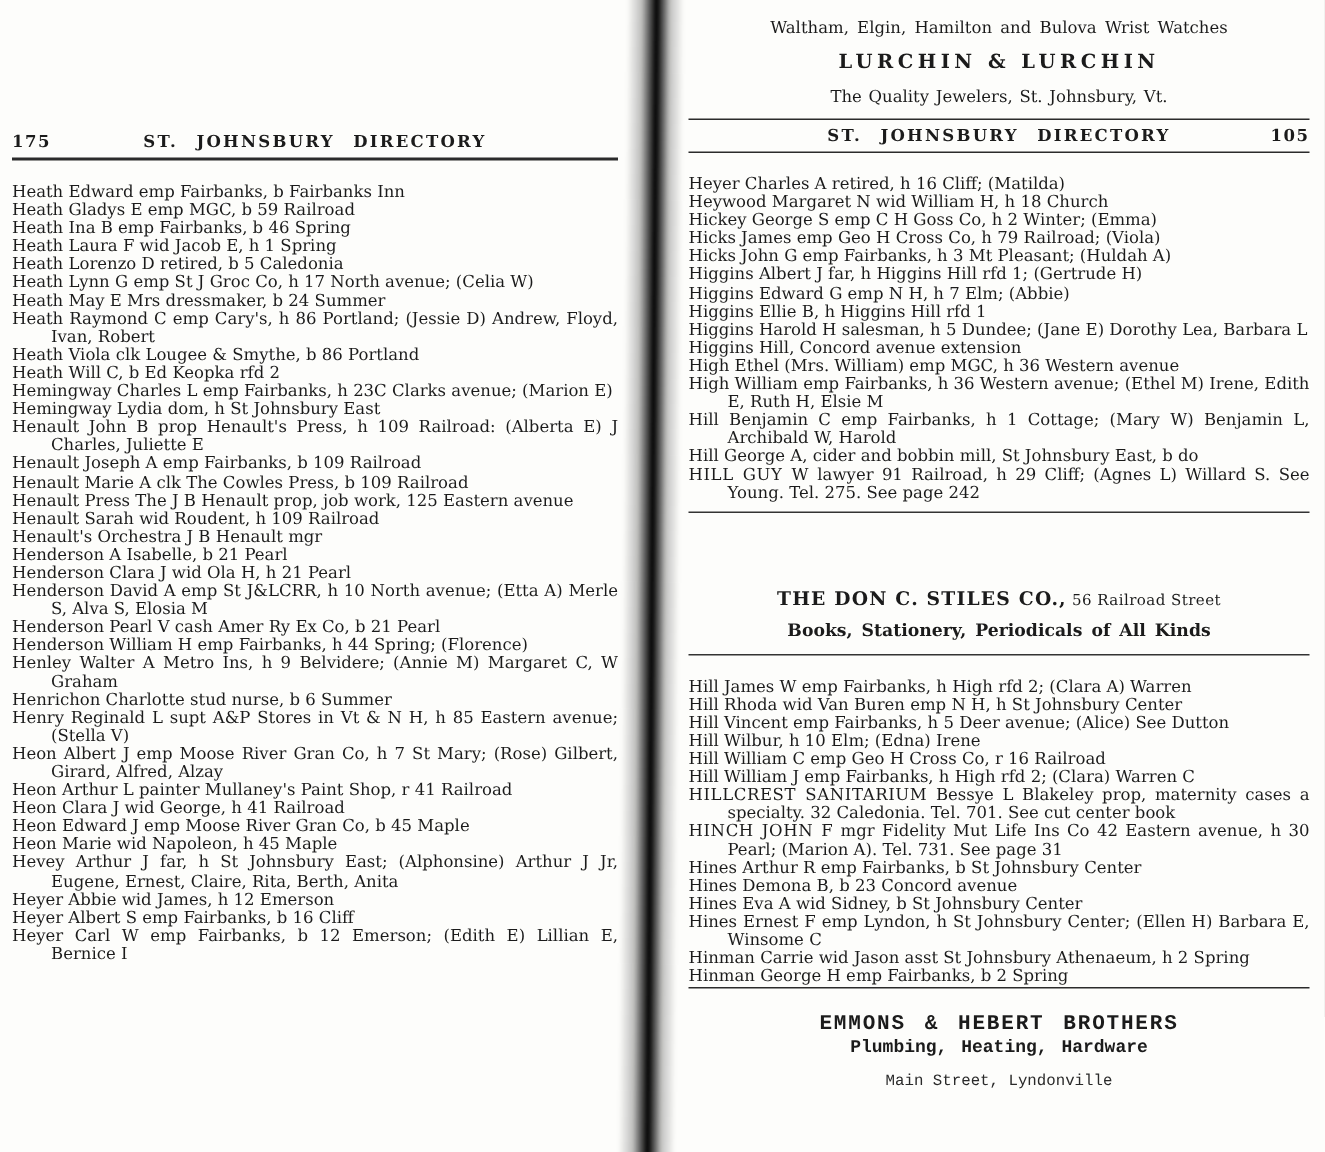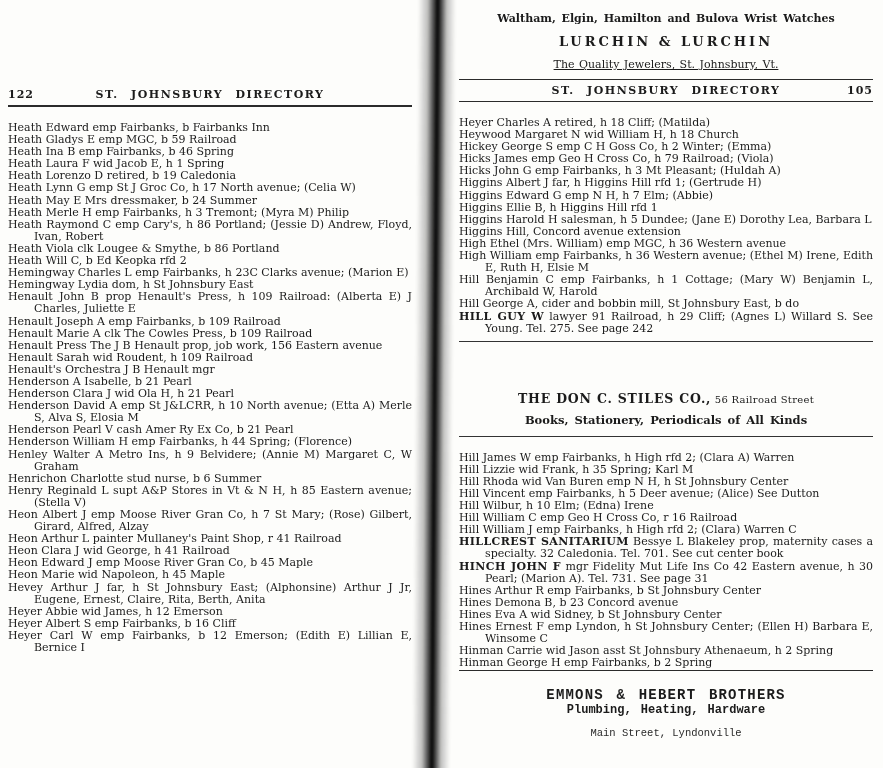--- a/index.html
+++ b/index.html
@@ -39,27 +39,27 @@
   .dir-header .title{
     flex:1;text-align:center;
     font-size:11px;font-weight:bold;letter-spacing:1.5px;word-spacing:7px;
   }
   .entries{margin-top:15px;}
   .entry{
     font-size:11px;line-height:12.1px;
     text-align:justify;
     padding-left:26px;text-indent:-26px;
   }
-  .entry .entry-bold{font-weight:bold;letter-spacing:0.4px;}
+  .entry .entry-bold{font-weight:normal;letter-spacing:0.4px;}
 
   
   .ad-top{text-align:center;}
-  .ad-top .l1{font-size:11px;font-weight:bold;word-spacing:2px;}
+  .ad-top .l1{font-size:11px;font-weight:normal;word-spacing:2px;}
   .ad-top .l2{font-size:13px;font-weight:bold;letter-spacing:3px;margin-top:9px;}
-  .ad-top .l3{font-size:11px;margin-top:9px;word-spacing:1px;text-decoration:underline;}
+  .ad-top .l3{font-size:11px;margin-top:9px;word-spacing:1px;}
   .rule-above{border-bottom:1.5px solid #2b2b2b;margin-top:8px;height:0;}
   .page-right .dir-header{margin-top:1px;padding-top:3px;border-bottom:1.5px solid #2b2b2b;}
 
   
   .ad-mid{
     border-top:1.2px solid #333;border-bottom:1.2px solid #333;
     margin:6px 0 7px 0;padding:8px 0 9px 0;text-align:center;
   }
   .ad-mid .l1{font-size:12.5px;font-weight:bold;letter-spacing:0.8px;margin-top:41px;}
   .ad-mid .l1 .small{font-size:10px;font-weight:normal;letter-spacing:0.3px;}
@@ -72,42 +72,41 @@
   .ad-bottom .l2{font-size:12px;font-weight:bold;word-spacing:2px;}
   .ad-bottom .l3{font-size:10.5px;margin-top:10px;color:#2a2a2a;}
 </style>
 </head>
 <body>
 
 <div class="scan">
 
   <div class="page page-left">
     <div class="dir-header">
-      <span class="pgnum">122</span>
+      <span class="pgnum">175</span>
       <span class="title">ST. JOHNSBURY DIRECTORY</span>
       <span class="pgnum right"></span>
     </div>
     <div class="entries" id="left-entries">
         <div class="entry">Heath Edward emp Fairbanks, b Fairbanks Inn</div>
         <div class="entry">Heath Gladys E emp MGC, b 59 Railroad</div>
         <div class="entry">Heath Ina B emp Fairbanks, b 46 Spring</div>
         <div class="entry">Heath Laura F wid Jacob E, h 1 Spring</div>
-        <div class="entry">Heath Lorenzo D retired, b 19 Caledonia</div>
+        <div class="entry">Heath Lorenzo D retired, b 5 Caledonia</div>
         <div class="entry">Heath Lynn G emp St J Groc Co, h 17 North avenue; (Celia W)</div>
         <div class="entry">Heath May E Mrs dressmaker, b 24 Summer</div>
-        <div class="entry">Heath Merle H emp Fairbanks, h 3 Tremont; (Myra M) Philip</div>
         <div class="entry">Heath Raymond C emp Cary's, h 86 Portland; (Jessie D) Andrew, Floyd, Ivan, Robert</div>
         <div class="entry">Heath Viola clk Lougee &amp; Smythe, b 86 Portland</div>
         <div class="entry">Heath Will C, b Ed Keopka rfd 2</div>
         <div class="entry">Hemingway Charles L emp Fairbanks, h 23C Clarks avenue; (Marion E)</div>
         <div class="entry">Hemingway Lydia dom, h St Johnsbury East</div>
         <div class="entry">Henault John B prop Henault's Press, h 109 Railroad: (Alberta E) J Charles, Juliette E</div>
         <div class="entry">Henault Joseph A emp Fairbanks, b 109 Railroad</div>
         <div class="entry">Henault Marie A clk The Cowles Press, b 109 Railroad</div>
-        <div class="entry">Henault Press The J B Henault prop, job work, 156 Eastern avenue</div>
+        <div class="entry">Henault Press The J B Henault prop, job work, 125 Eastern avenue</div>
         <div class="entry">Henault Sarah wid Roudent, h 109 Railroad</div>
         <div class="entry">Henault's Orchestra J B Henault mgr</div>
         <div class="entry">Henderson A Isabelle, b 21 Pearl</div>
         <div class="entry">Henderson Clara J wid Ola H, h 21 Pearl</div>
         <div class="entry">Henderson David A emp St J&amp;LCRR, h 10 North avenue; (Etta A) Merle S, Alva S, Elosia M</div>
         <div class="entry">Henderson Pearl V cash Amer Ry Ex Co, b 21 Pearl</div>
         <div class="entry">Henderson William H emp Fairbanks, h 44 Spring; (Florence)</div>
         <div class="entry">Henley Walter A Metro Ins, h 9 Belvidere; (Annie M) Margaret C, W Graham</div>
         <div class="entry">Henrichon Charlotte stud nurse, b 6 Summer</div>
         <div class="entry">Henry Reginald L supt A&amp;P Stores in Vt &amp; N H, h 85 Eastern avenue; (Stella V)</div>
@@ -129,21 +128,21 @@
       <div class="l2">LURCHIN &amp; LURCHIN</div>
       <div class="l3">The Quality Jewelers, St. Johnsbury, Vt.</div>
     </div>
     <div class="rule-above"></div>
     <div class="dir-header">
       <span class="pgnum"></span>
       <span class="title">ST. JOHNSBURY DIRECTORY</span>
       <span class="pgnum right">105</span>
     </div>
     <div class="entries" id="right-entries-1">
-        <div class="entry">Heyer Charles A retired, h 18 Cliff; (Matilda)</div>
+        <div class="entry">Heyer Charles A retired, h 16 Cliff; (Matilda)</div>
         <div class="entry">Heywood Margaret N wid William H, h 18 Church</div>
         <div class="entry">Hickey George S emp C H Goss Co, h 2 Winter; (Emma)</div>
         <div class="entry">Hicks James emp Geo H Cross Co, h 79 Railroad; (Viola)</div>
         <div class="entry">Hicks John G emp Fairbanks, h 3 Mt Pleasant; (Huldah A)</div>
         <div class="entry">Higgins Albert J far, h Higgins Hill rfd 1; (Gertrude H)</div>
         <div class="entry">Higgins Edward G emp N H, h 7 Elm; (Abbie)</div>
         <div class="entry">Higgins Ellie B, h Higgins Hill rfd 1</div>
         <div class="entry">Higgins Harold H salesman, h 5 Dundee; (Jane E) Dorothy Lea, Barbara L</div>
         <div class="entry">Higgins Hill, Concord avenue extension</div>
         <div class="entry">High Ethel (Mrs. William) emp MGC, h 36 Western avenue</div>
@@ -153,21 +152,20 @@
         <div class="entry"><span class="entry-bold">HILL GUY W</span> lawyer 91 Railroad, h 29 Cliff; (Agnes L) Willard S. See Young. Tel. 275. See page 242</div>
       </div>
 
     <div class="ad-mid">
       <div class="l1"><span class="bold-part">THE DON C. STILES CO.,</span><span class="small"> 56 Railroad Street</span></div>
       <div class="l2">Books, Stationery, Periodicals of All Kinds</div>
     </div>
 
     <div class="entries" id="right-entries-2">
         <div class="entry">Hill James W emp Fairbanks, h High rfd 2; (Clara A) Warren</div>
-        <div class="entry">Hill Lizzie wid Frank, h 35 Spring; Karl M</div>
         <div class="entry">Hill Rhoda wid Van Buren emp N H, h St Johnsbury Center</div>
         <div class="entry">Hill Vincent emp Fairbanks, h 5 Deer avenue; (Alice) See Dutton</div>
         <div class="entry">Hill Wilbur, h 10 Elm; (Edna) Irene</div>
         <div class="entry">Hill William C emp Geo H Cross Co, r 16 Railroad</div>
         <div class="entry">Hill William J emp Fairbanks, h High rfd 2; (Clara) Warren C</div>
         <div class="entry"><span class="entry-bold">HILLCREST SANITARIUM</span> Bessye L Blakeley prop, maternity cases a specialty. 32 Caledonia. Tel. 701. See cut center book</div>
         <div class="entry"><span class="entry-bold">HINCH JOHN F</span> mgr Fidelity Mut Life Ins Co 42 Eastern avenue, h 30 Pearl; (Marion A). Tel. 731. See page 31</div>
         <div class="entry">Hines Arthur R emp Fairbanks, b St Johnsbury Center</div>
         <div class="entry">Hines Demona B, b 23 Concord avenue</div>
         <div class="entry">Hines Eva A wid Sidney, b St Johnsbury Center</div>

